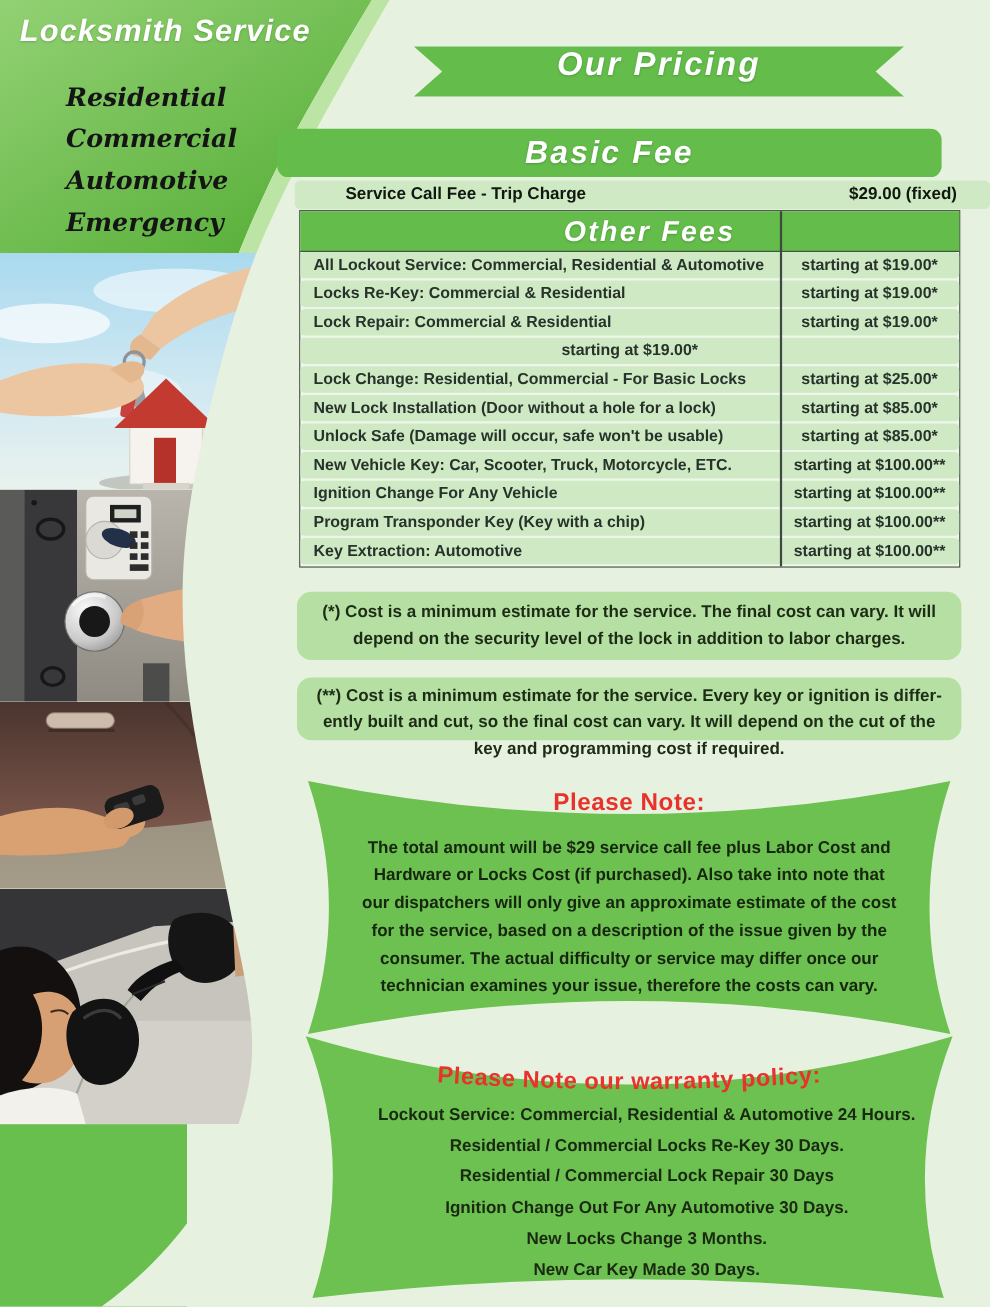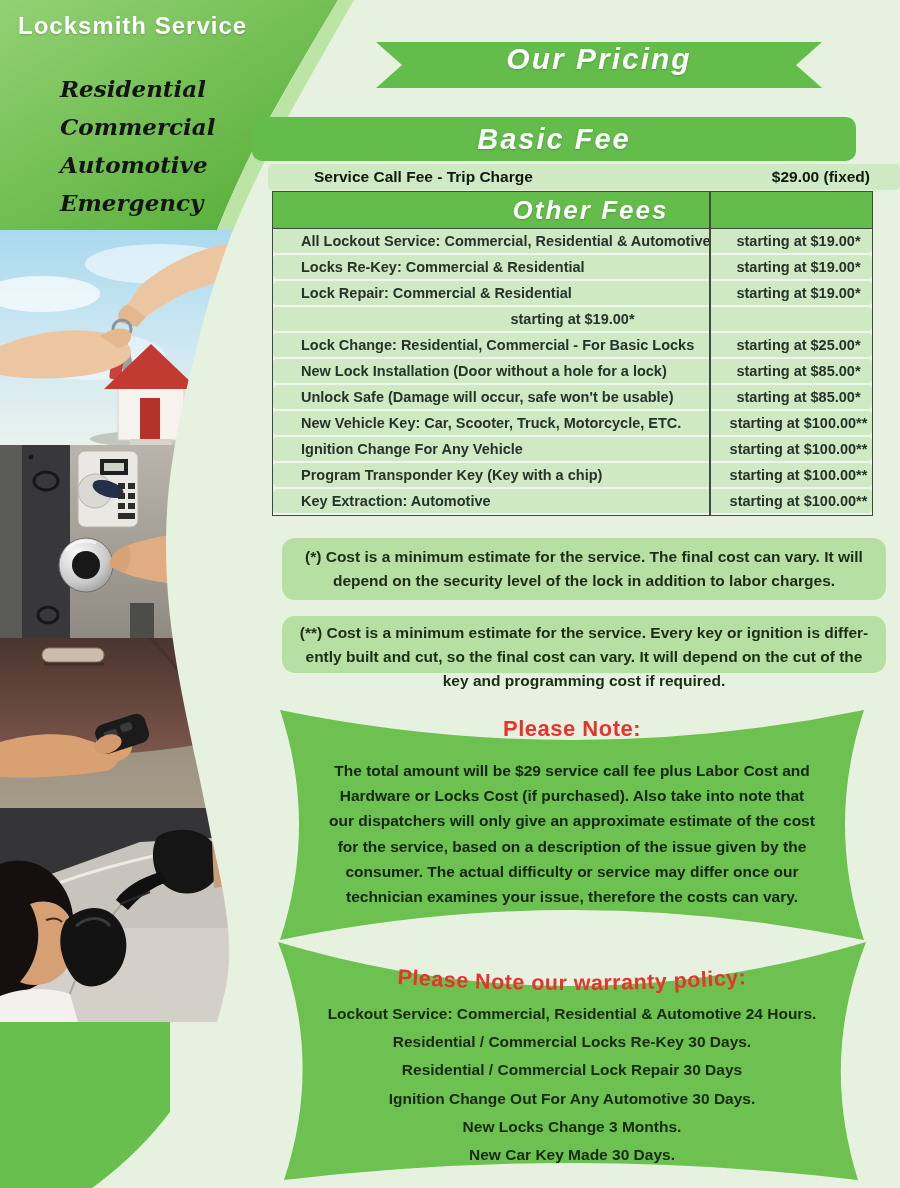--- a/index.html
+++ b/index.html
@@ -10,21 +10,21 @@
   
   .photo{position:absolute;left:0;overflow:hidden;}
   .photo1{top:228px;width:252px;height:217px;}
   .photo2{top:445px;width:240px;height:193px;}
   .photo3{top:638px;width:242px;height:170px;}
   .photo4{top:808px;width:252px;height:214px;}
   .green-block{position:absolute;left:0;top:1022px;width:170px;height:166px;background:#69bf4d;}
   .curve-overlay{position:absolute;left:0;top:0;}
   .sidebar-svg{position:absolute;left:0;top:0;}
   .sidebar-title{position:absolute;left:18px;top:12px;width:300px;color:#ffffff;
-      font-size:24px;font-weight:bold;letter-spacing:1px;
+      font-size:28px;font-weight:bold;font-style:italic;letter-spacing:1px;
       text-shadow:0 1px 2px rgba(0,60,0,.25);}
   .services{position:absolute;left:60px;top:70px;}
   .service-item{font-family:"DejaVu Serif",serif;font-style:italic;font-weight:bold;
       font-size:23px;color:#141414;line-height:38px;}
 
   
   .ribbon{position:absolute;left:376px;top:42px;width:446px;height:46px;background:#64bc4b;
       clip-path:polygon(0 0,100% 0,calc(100% - 26px) 50%,100% 100%,0 100%,26px 50%);
       display:flex;justify-content:center;}
   .ribbon span{color:#fff;font-size:30px;font-weight:bold;font-style:italic;letter-spacing:2px;
@@ -42,39 +42,39 @@
 
   
   .fees-table{position:absolute;left:272px;top:191px;width:601px;background:#edf6e8;
       border:1.5px solid #3e4a3e;box-sizing:border-box;}
   .fees-header{height:36px;background:#64bc4b;border-bottom:1.5px solid #3e4a3e;
       display:flex;align-items:center;justify-content:center;color:#fff;font-size:26px;
       font-weight:bold;font-style:italic;letter-spacing:2px;text-shadow:0 1px 2px rgba(0,60,0,.25);padding-left:36px;}
   .fee-row{display:flex;height:24px;margin-bottom:2px;background:#cfe9c4;border-radius:4px;
       align-items:center;font-size:14.5px;font-weight:600;color:#27332a;}
   .fee-row:last-child{margin-bottom:0;}
-  .fee-row .svc{width:424px;padding-left:28px;white-space:nowrap;}
+  .fee-row .svc{width:424px;padding-left:12px;white-space:nowrap;}
   .fee-row .prc{flex:1;text-align:center;white-space:nowrap;}
   .tbl-divider{position:absolute;left:436px;top:0;bottom:0;width:1.5px;background:#3e4a3e;}
 
   
-  .footnote{position:absolute;left:282px;width:604px;background:#b6e0a3;border-radius:13px;
+  .footnote{position:absolute;left:270px;width:604px;background:#b6e0a3;border-radius:13px;
       text-align:center;font-size:15.5px;font-weight:600;color:#1d2d15;line-height:24px;box-sizing:border-box;}
   .fn1{top:538px;height:62px;padding-top:7px;}
   .fn2{top:616px;height:57px;padding-top:5px;text-align:center;}
 
   
   .note-shape{position:absolute;left:266px;top:698px;width:612px;height:252px;}
   .warranty-shape{position:absolute;left:266px;top:934px;width:612px;height:250px;}
   .shape-svg{position:absolute;left:0;top:0;}
   .note-title{position:absolute;left:0;top:18px;width:100%;text-align:center;color:#e8322c;
       font-size:22px;font-weight:600;letter-spacing:.5px;}
   .note-lines{position:absolute;left:0;top:60px;width:100%;text-align:center;
       font-size:15.5px;font-weight:600;color:#16260f;line-height:25.2px;}
-  .warranty-lines{position:absolute;left:0;top:66px;width:100%;text-align:center;
+  .warranty-lines{position:absolute;left:16px;top:66px;width:100%;text-align:center;
       font-size:15.5px;font-weight:700;color:#1a2a12;line-height:28.2px;}
 </style>
 </head>
 <body>
 
 <div class="page">
 
   <div class="photo photo1">
     <svg width="252" height="217" viewBox="0 0 252 217">
       <defs>

